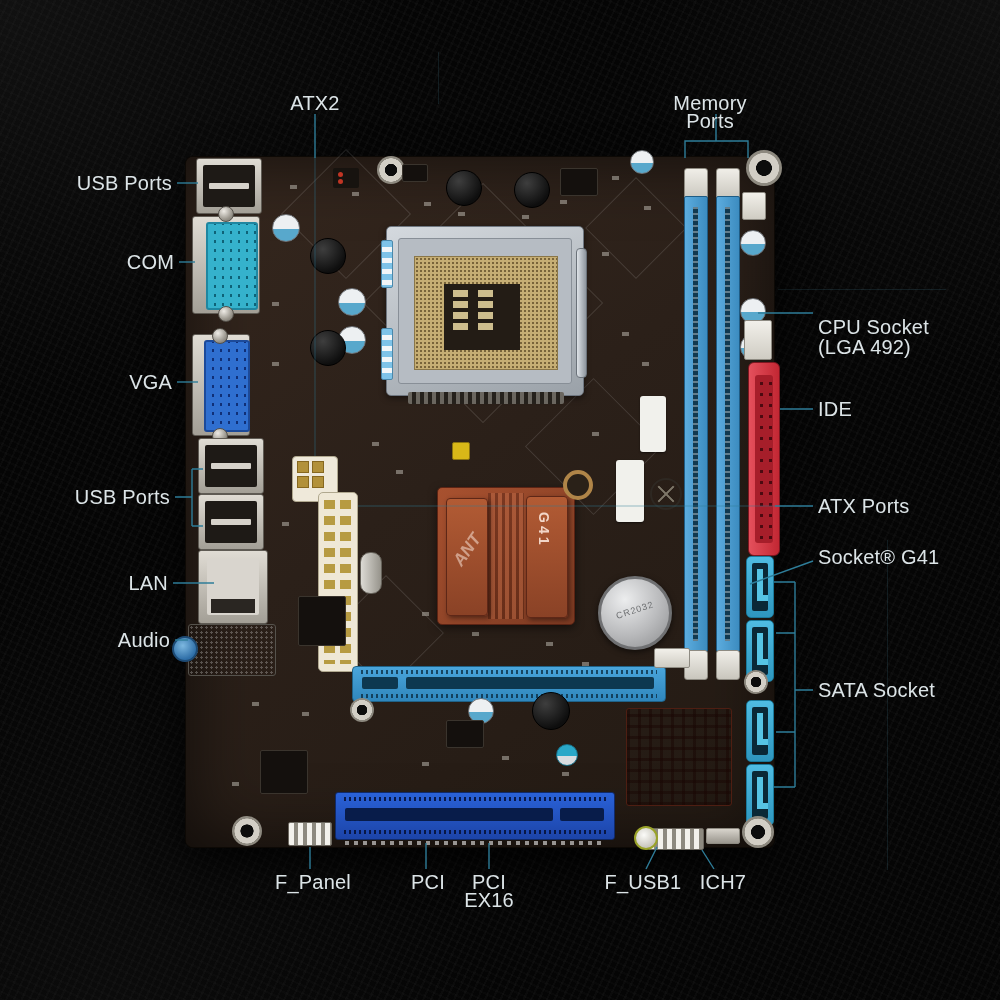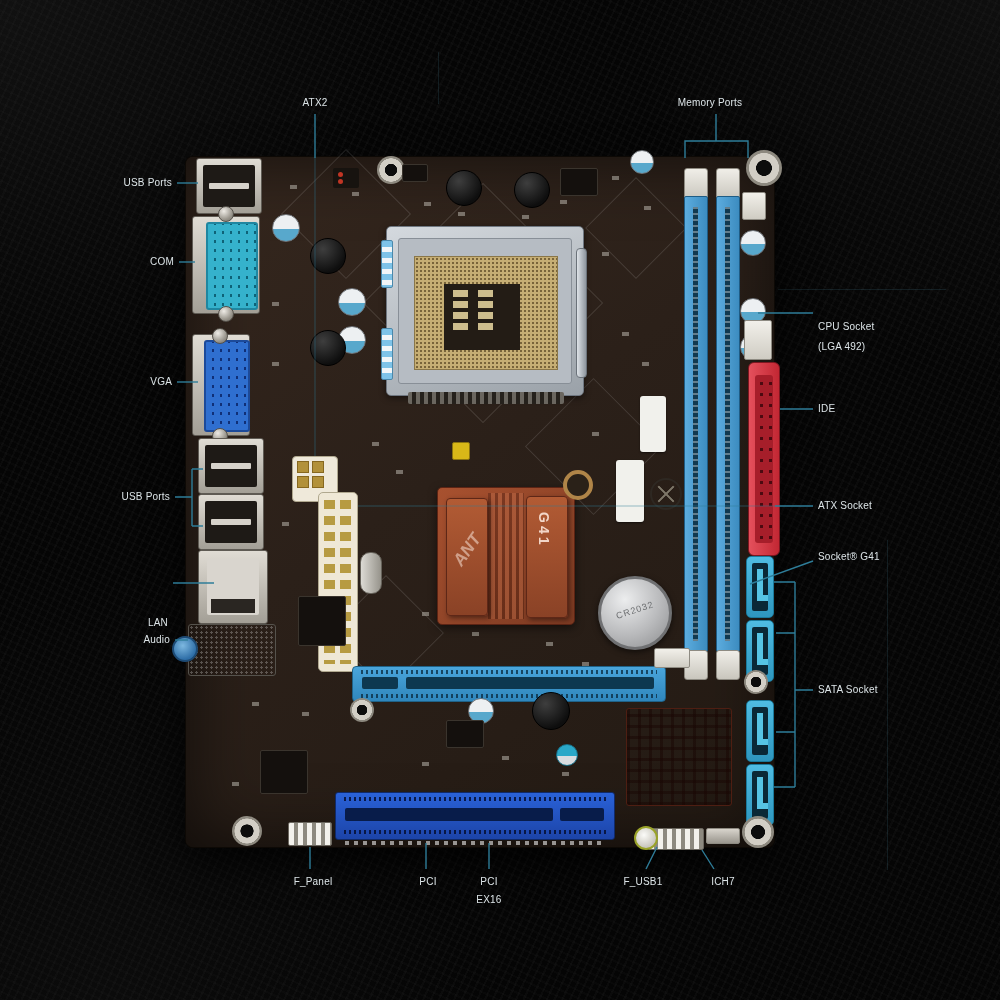--- a/index.html
+++ b/index.html
@@ -109,21 +109,21 @@
   .capw{position:absolute;border-radius:50%;background:radial-gradient(circle at 40% 35%,#fbfbf8,#c9c6bd 70%);border:2px solid #9aa329;}
   .smds{position:absolute;left:0;top:0;width:7px;height:4px;background:transparent;opacity:.55;
     box-shadow:290px 185px #b7b3aa,352px 192px #b7b3aa,424px 202px #b7b3aa,522px 215px #b7b3aa,612px 176px #b7b3aa,
       644px 206px #b7b3aa,272px 302px #b7b3aa,272px 362px #b7b3aa,282px 522px #b7b3aa,372px 442px #b7b3aa,
       396px 470px #b7b3aa,602px 252px #b7b3aa,622px 332px #b7b3aa,642px 362px #b7b3aa,592px 432px #b7b3aa,
       422px 612px #b7b3aa,472px 632px #b7b3aa,546px 642px #b7b3aa,582px 662px #b7b3aa,252px 702px #b7b3aa,
       302px 712px #b7b3aa,422px 762px #b7b3aa,502px 756px #b7b3aa,562px 772px #b7b3aa,232px 782px #b7b3aa,
       482px 562px #b7b3aa,522px 546px #b7b3aa,458px 212px #b7b3aa,560px 200px #b7b3aa,340px 560px #b7b3aa;}
   .bgline{position:absolute;background:rgba(90,170,200,.14);}
   
-  .lbl{position:absolute;color:#dce4e7;font-size:10px;line-height:18px;letter-spacing:.2px;}
+  .lbl{position:absolute;color:#dce4e7;font-size:20px;line-height:18px;letter-spacing:.2px;}
   .tc{text-align:center}.tr{text-align:right}
   svg.leads{position:absolute;left:0;top:0;pointer-events:none;}
   svg.leads path{fill:none;stroke:#2e7d99;stroke-width:1.4;}
 </style>
 </head>
 <body>
 
 <div class="scene">
 
   <div class="bgline" style="left:438px;top:52px;width:1px;height:52px;"></div>
@@ -321,28 +321,28 @@
     <path d="M657 847 L646 869"></path>
     <path d="M702 850 L714 869"></path>
   </svg>
 
   <div class="lbl tc" style="left:265px;top:94px;width:100px;"><span>ATX2</span></div>
   <div class="lbl tc" style="left:650px;top:94px;width:120px;"><span>Memory Ports</span></div>
   <div class="lbl tr" style="left:62px;top:174px;width:110px;"><span>USB Ports</span></div>
   <div class="lbl tr" style="left:64px;top:253px;width:110px;"><span>COM</span></div>
   <div class="lbl tr" style="left:62px;top:373px;width:110px;"><span>VGA</span></div>
   <div class="lbl tr" style="left:60px;top:488px;width:110px;"><span>USB Ports</span></div>
-  <div class="lbl tr" style="left:58px;top:574px;width:110px;margin-top:40px;"><span>LAN</span></div>
+  <div class="lbl tr" style="left:58px;top:574px;width:110px;"><span>LAN</span></div>
   <div class="lbl tr" style="left:60px;top:631px;width:110px;"><span>Audio</span></div>
   <div class="lbl" style="left:818px;top:304px;width:160px;line-height:20px;margin-top:13px;">
     <div>CPU Socket</div>
     <div>(LGA 492)</div>
   </div>
   <div class="lbl" style="left:818px;top:400px;width:120px;"><span>IDE</span></div>
-  <div class="lbl" style="left:818px;top:497px;width:140px;"><span>ATX Socket</span></div>
+  <div class="lbl" style="left:818px;top:497px;width:140px;"><span>ATX Ports</span></div>
   <div class="lbl" style="left:818px;top:548px;width:140px;"><span>Socket® G41</span></div>
   <div class="lbl" style="left:818px;top:681px;width:140px;"><span>SATA Socket</span></div>
   <div class="lbl tc" style="left:263px;top:873px;width:100px;"><span>F_Panel</span></div>
   <div class="lbl tc" style="left:398px;top:873px;width:60px;"><span>PCI</span></div>
   <div class="lbl tc" style="left:457px;top:873px;width:64px;">
     <div>PCI</div>
     <div>EX16</div>
   </div>
   <div class="lbl tc" style="left:593px;top:873px;width:100px;"><span>F_USB1</span></div>
   <div class="lbl tc" style="left:688px;top:873px;width:70px;"><span>ICH7</span></div>

